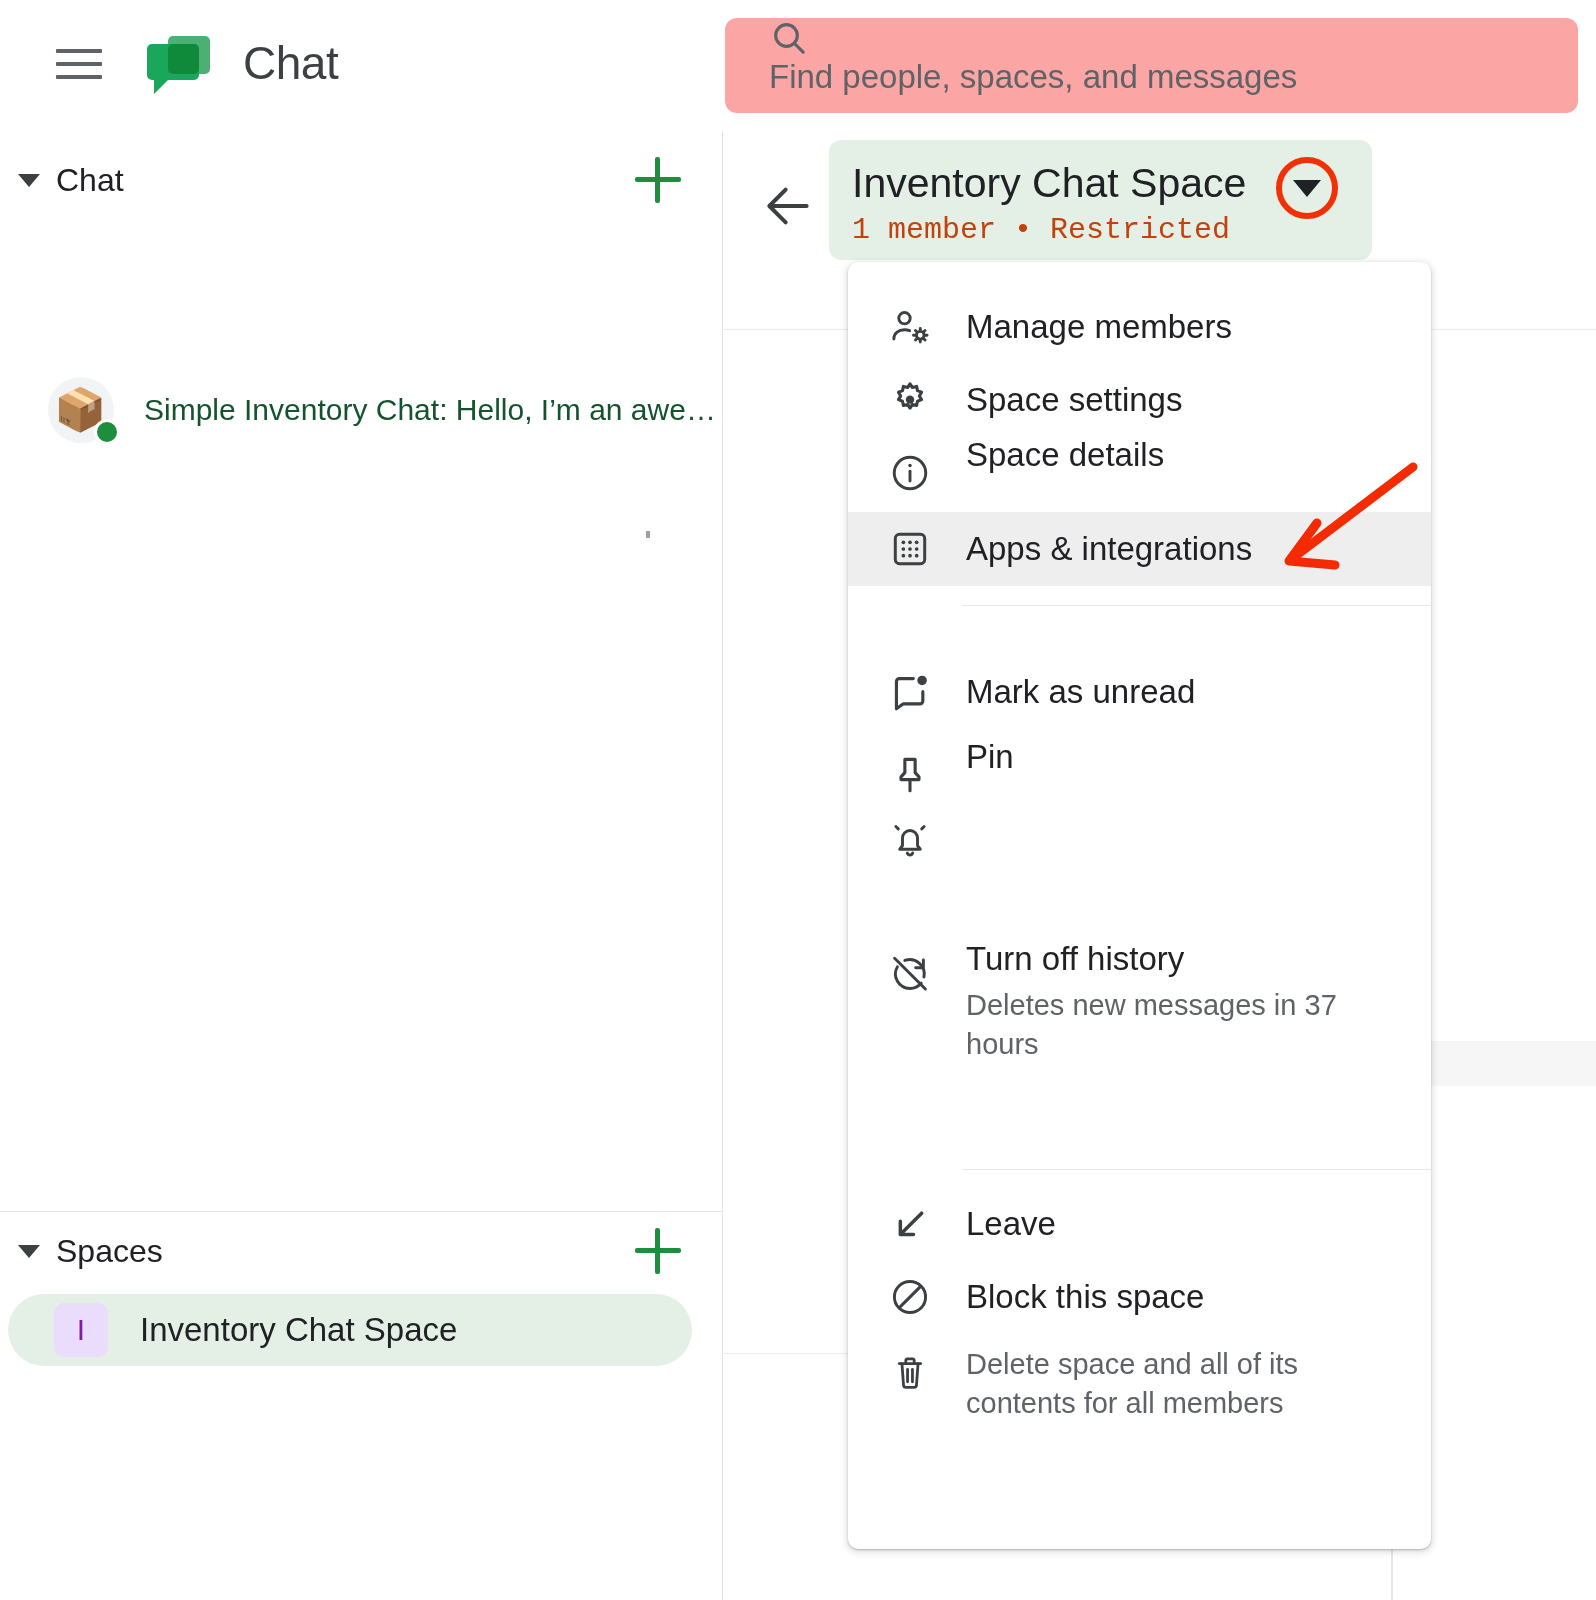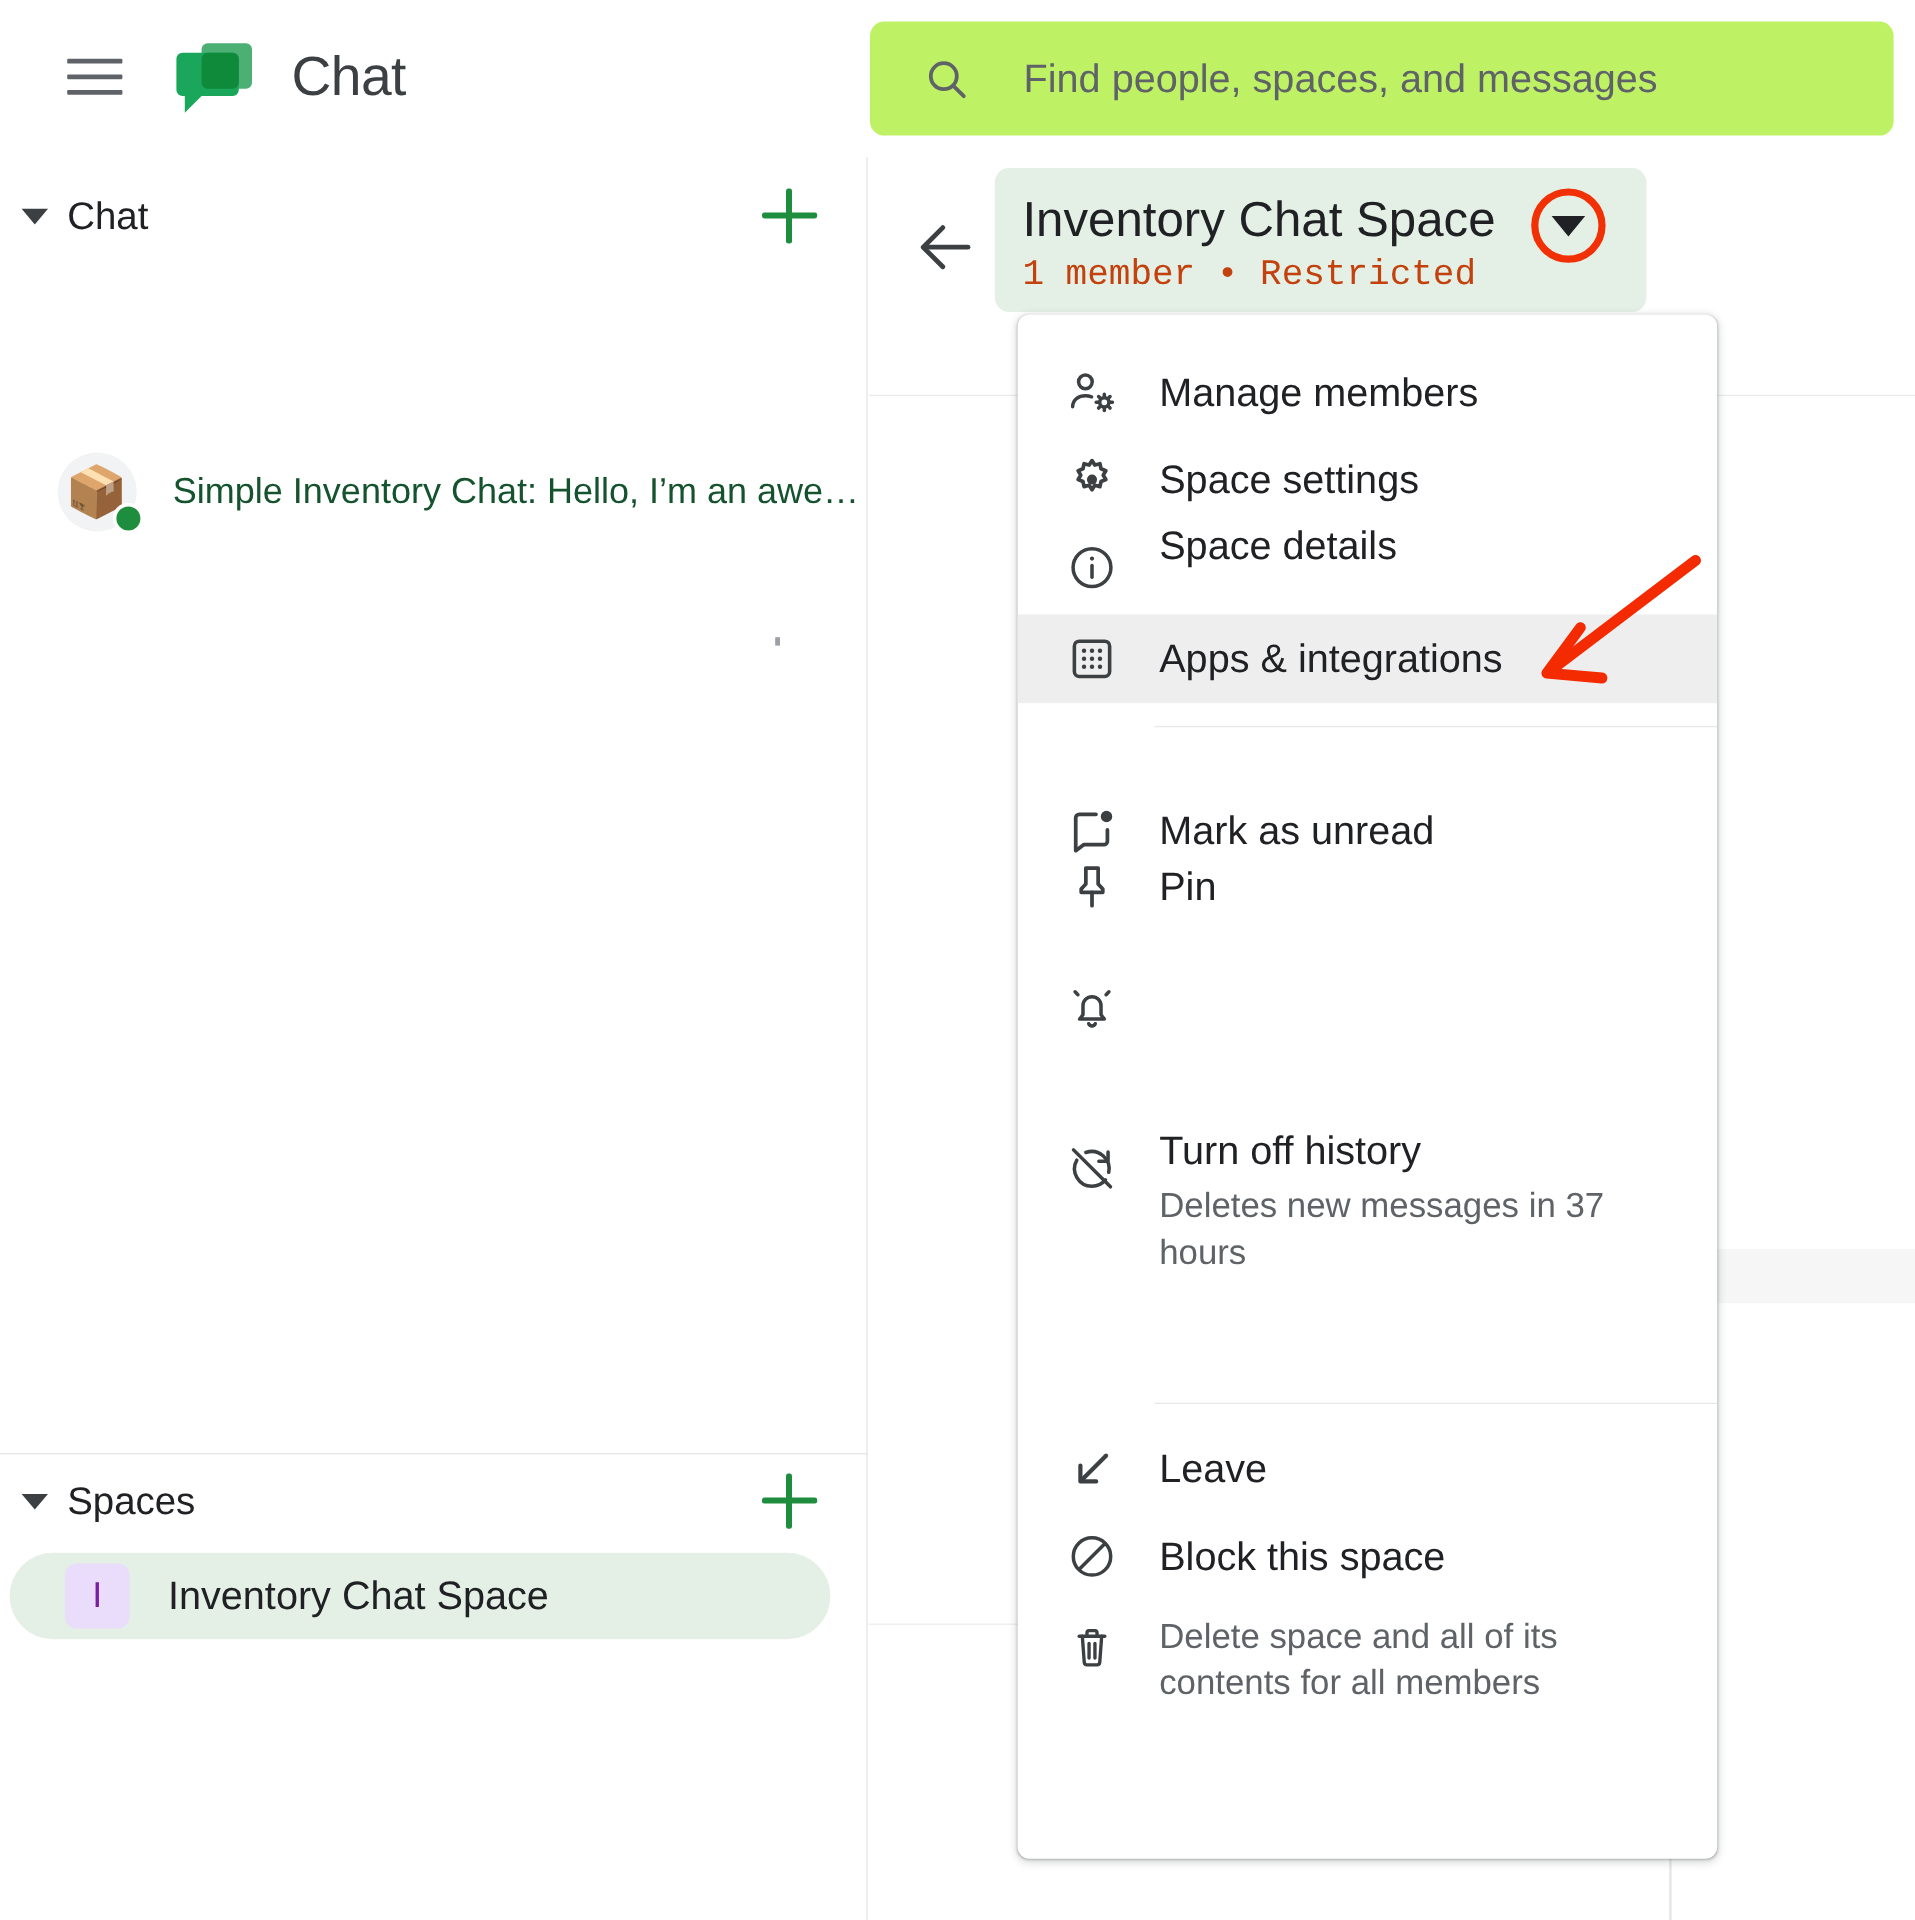--- a/index.html
+++ b/index.html
@@ -25,22 +25,23 @@
 
   .chatlogo { position: absolute; left: 146px; top: 32px; width: 68px; height: 68px; }
 
   .app-title {
     position: absolute; left: 243px; top: 36px;
     font-size: 46px; color: #3c4043; letter-spacing: -0.5px;
   }
 
   .searchbar {
     position: absolute; left: 725px; top: 18px; width: 853px; height: 95px;
-    background: #bef264; border-radius: 12px; display: flex; align-items: center;
+    background: #fca5a5; border-radius: 12px; display: flex; align-items: flex-start;
     cursor: text;
+    flex-direction: column;
   }
   .search-icon { margin-left: 44px; width: 40px; height: 40px; flex: 0 0 auto; }
   .search-placeholder {
     margin-left: 44px; font-size: 33px; color: #5f6368;
   }
 
   
   .sidebar {
     position: absolute; left: 0; top: 131px; width: 723px; height: 1469px;
     background: #fff; border-right: 1px solid #e3e3e3;
@@ -320,21 +321,21 @@
         <svg width="44" height="44" viewBox="0 0 24 24" fill="none" stroke="#3c4043" stroke-width="1.7" stroke-linecap="round" stroke-linejoin="round">
           <path d="M19 11.8v5.1a1.6 1.6 0 0 1-1.6 1.6H8.2L4.6 21.2V6.3A1.6 1.6 0 0 1 6.2 4.7h7.6"></path>
           <circle cx="18.6" cy="5.7" r="2.6" fill="#3c4043" stroke="none"></circle>
         </svg>
       </div>
       <div class="mi-body">
         <div class="mi-label">Mark as unread</div>
       </div>
     </div>
 
-    <div class="mi" style="top:440px;height:74px;align-items:center;">
+    <div class="mi" style="top:476px;height:74px;align-items:flex-start;">
       <div class="mi-icon" style="top:13px;">
         <svg width="44" height="44" viewBox="0 0 24 24" fill="none" stroke="#3c4043" stroke-width="1.7" stroke-linecap="round" stroke-linejoin="round">
           <path d="M9.2 3.5h5.6v7.2l2.1 2.3v1.5H7.1v-1.5l2.1-2.3z"></path>
           <line x1="12" y1="14.5" x2="12" y2="20.6"></line>
         </svg>
       </div>
       <div class="mi-body">
         <div class="mi-label">Pin</div>
       </div>
     </div>

